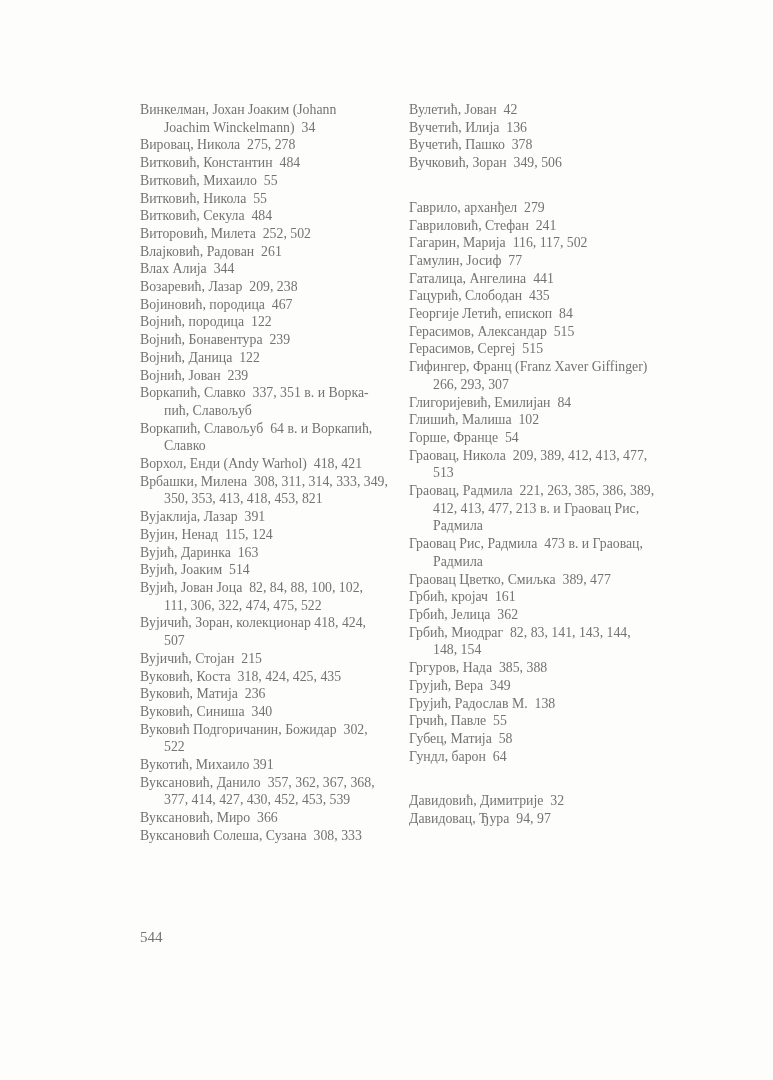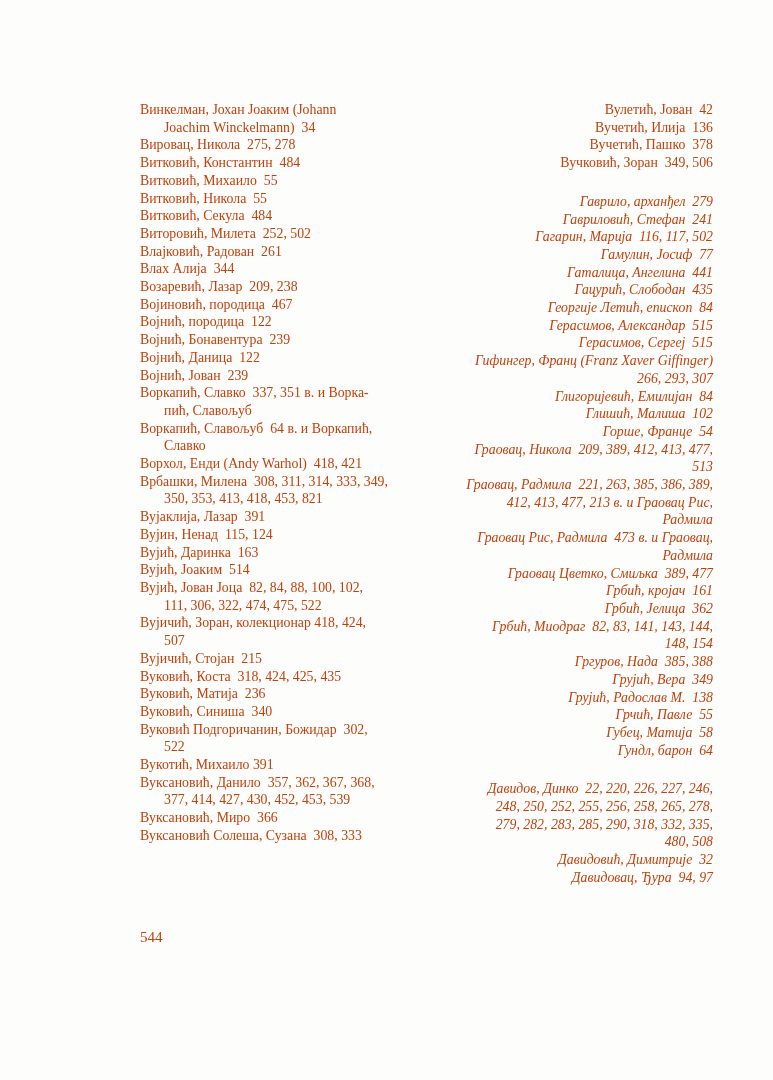--- a/index.html
+++ b/index.html
@@ -6,38 +6,38 @@
     margin: 0;
     padding: 0;
     background: #e8e8e8;
   }
   .page {
     position: relative;
     width: 773px;
     height: 1080px;
     background: #fdfdfc;
     font-family: "Liberation Serif", "DejaVu Serif", serif;
-    color: #c2410c;
+    color: #737373;
     overflow: hidden;
   }
   .col {
     position: absolute;
     top: 101px;
     width: 292px;
     font-size: 13.8px;
     line-height: 17.7px;
   }
   .col-left  { left: 140px; }
-  .col-right { left: 421px; text-align: right; }
+  .col-right { left: 409px; }
   .entry {
     white-space: pre;           
     padding-left: 24px;         
     text-indent: -24px;
   }
-  .group + .group { margin-top: 21px; font-style: italic; }
+  .group + .group { margin-top: 27px; }
   .page-number {
     position: absolute;
     left: 140px;
     top: 928px;
     font-size: 15px;
     line-height: 18px;
   }
 </style>
 </head>
 <body>
@@ -124,22 +124,18 @@
         <div class="entry">Грбић, Миодраг 82, 83, 141, 143, 144,
 148, 154</div>
         <div class="entry">Гргуров, Нада 385, 388</div>
         <div class="entry">Грујић, Вера 349</div>
         <div class="entry">Грујић, Радослав М. 138</div>
         <div class="entry">Грчић, Павле 55</div>
         <div class="entry">Губец, Матија 58</div>
         <div class="entry">Гундл, барон 64</div>
       </div>
       <div class="group">
-        <div class="entry">Давидов, Динко 22, 220, 226, 227, 246,
-248, 250, 252, 255, 256, 258, 265, 278,
-279, 282, 283, 285, 290, 318, 332, 335,
-480, 508</div>
         <div class="entry">Давидовић, Димитрије 32</div>
         <div class="entry">Давидовац, Ђура 94, 97</div>
       </div>
     </div>
   <div class="page-number">544</div>
 </div>
 
 </body></html>

